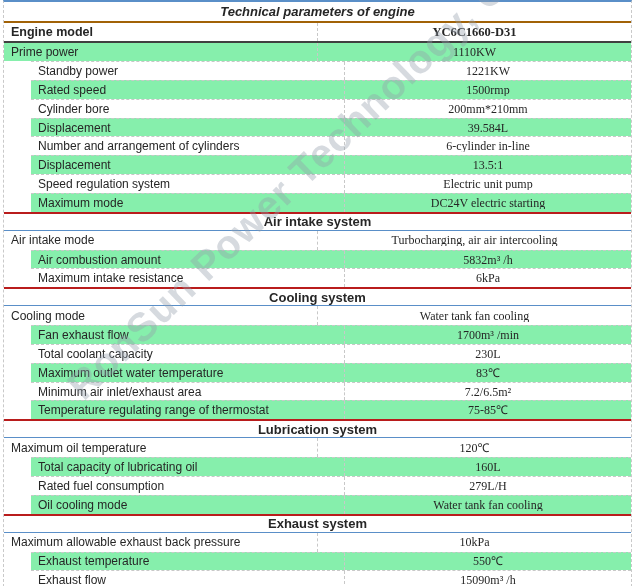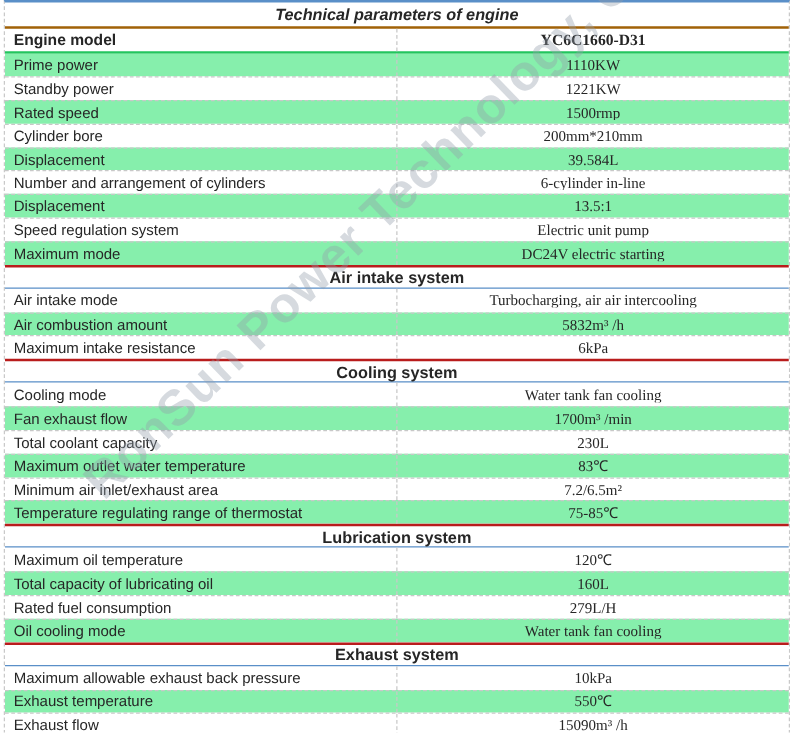--- a/index.html
+++ b/index.html
@@ -11,36 +11,36 @@
     position:absolute;left:3px;top:0;width:629px;box-sizing:border-box;
     border-left:1px dashed #c9c9c9;border-right:1px dashed #c9c9c9;
     border-top:2px solid #5a8fc8;border-bottom:3px solid #4f86c6;
     background:#ffffff;
   }
   .row{
     display:flex;align-items:center;height:18.8px;box-sizing:border-box;
     font-size:12px;line-height:1;
   }
   .row.banded{background:#86efac;}
-  .row.dashed-top{border-top:1px dashed #c8c8c8;}
+  .row.dashed-top{border-top:1px dashed #c8c8c8;margin-left:27px;}
   .cell-label{
     width:314px;box-sizing:border-box;padding-left:7px;
     border-right:1px dashed #c8c8c8;height:100%;display:flex;align-items:center;
     white-space:nowrap;overflow:hidden;
   }
   .cell-value{
     flex:1;text-align:center;white-space:nowrap;overflow:hidden;font-family:Liberation Serif, serif;
   }
   .title-row{
     height:21px;display:flex;align-items:center;justify-content:center;
     font-weight:bold;font-size:13px;border-bottom:2px solid #a16207;box-sizing:border-box;font-style:italic;
   }
   .model-row{
     height:19.5px;font-weight:bold;font-size:12.5px;
-    border-bottom:2px solid #22c55e;
+    border-bottom:2px solid #404040;
   }
   .section-row{
     height:19.2px;display:flex;align-items:center;justify-content:center;
     font-weight:bold;font-size:13px;box-sizing:border-box;
     border-top:2px solid #b91c1c;border-bottom:1px solid #5a8fc8;
     background:#ffffff;
   }
   .watermark{
     position:absolute;left:-45px;top:147px;width:700px;
     text-align:center;transform:rotate(-44deg);transform-origin:center;

